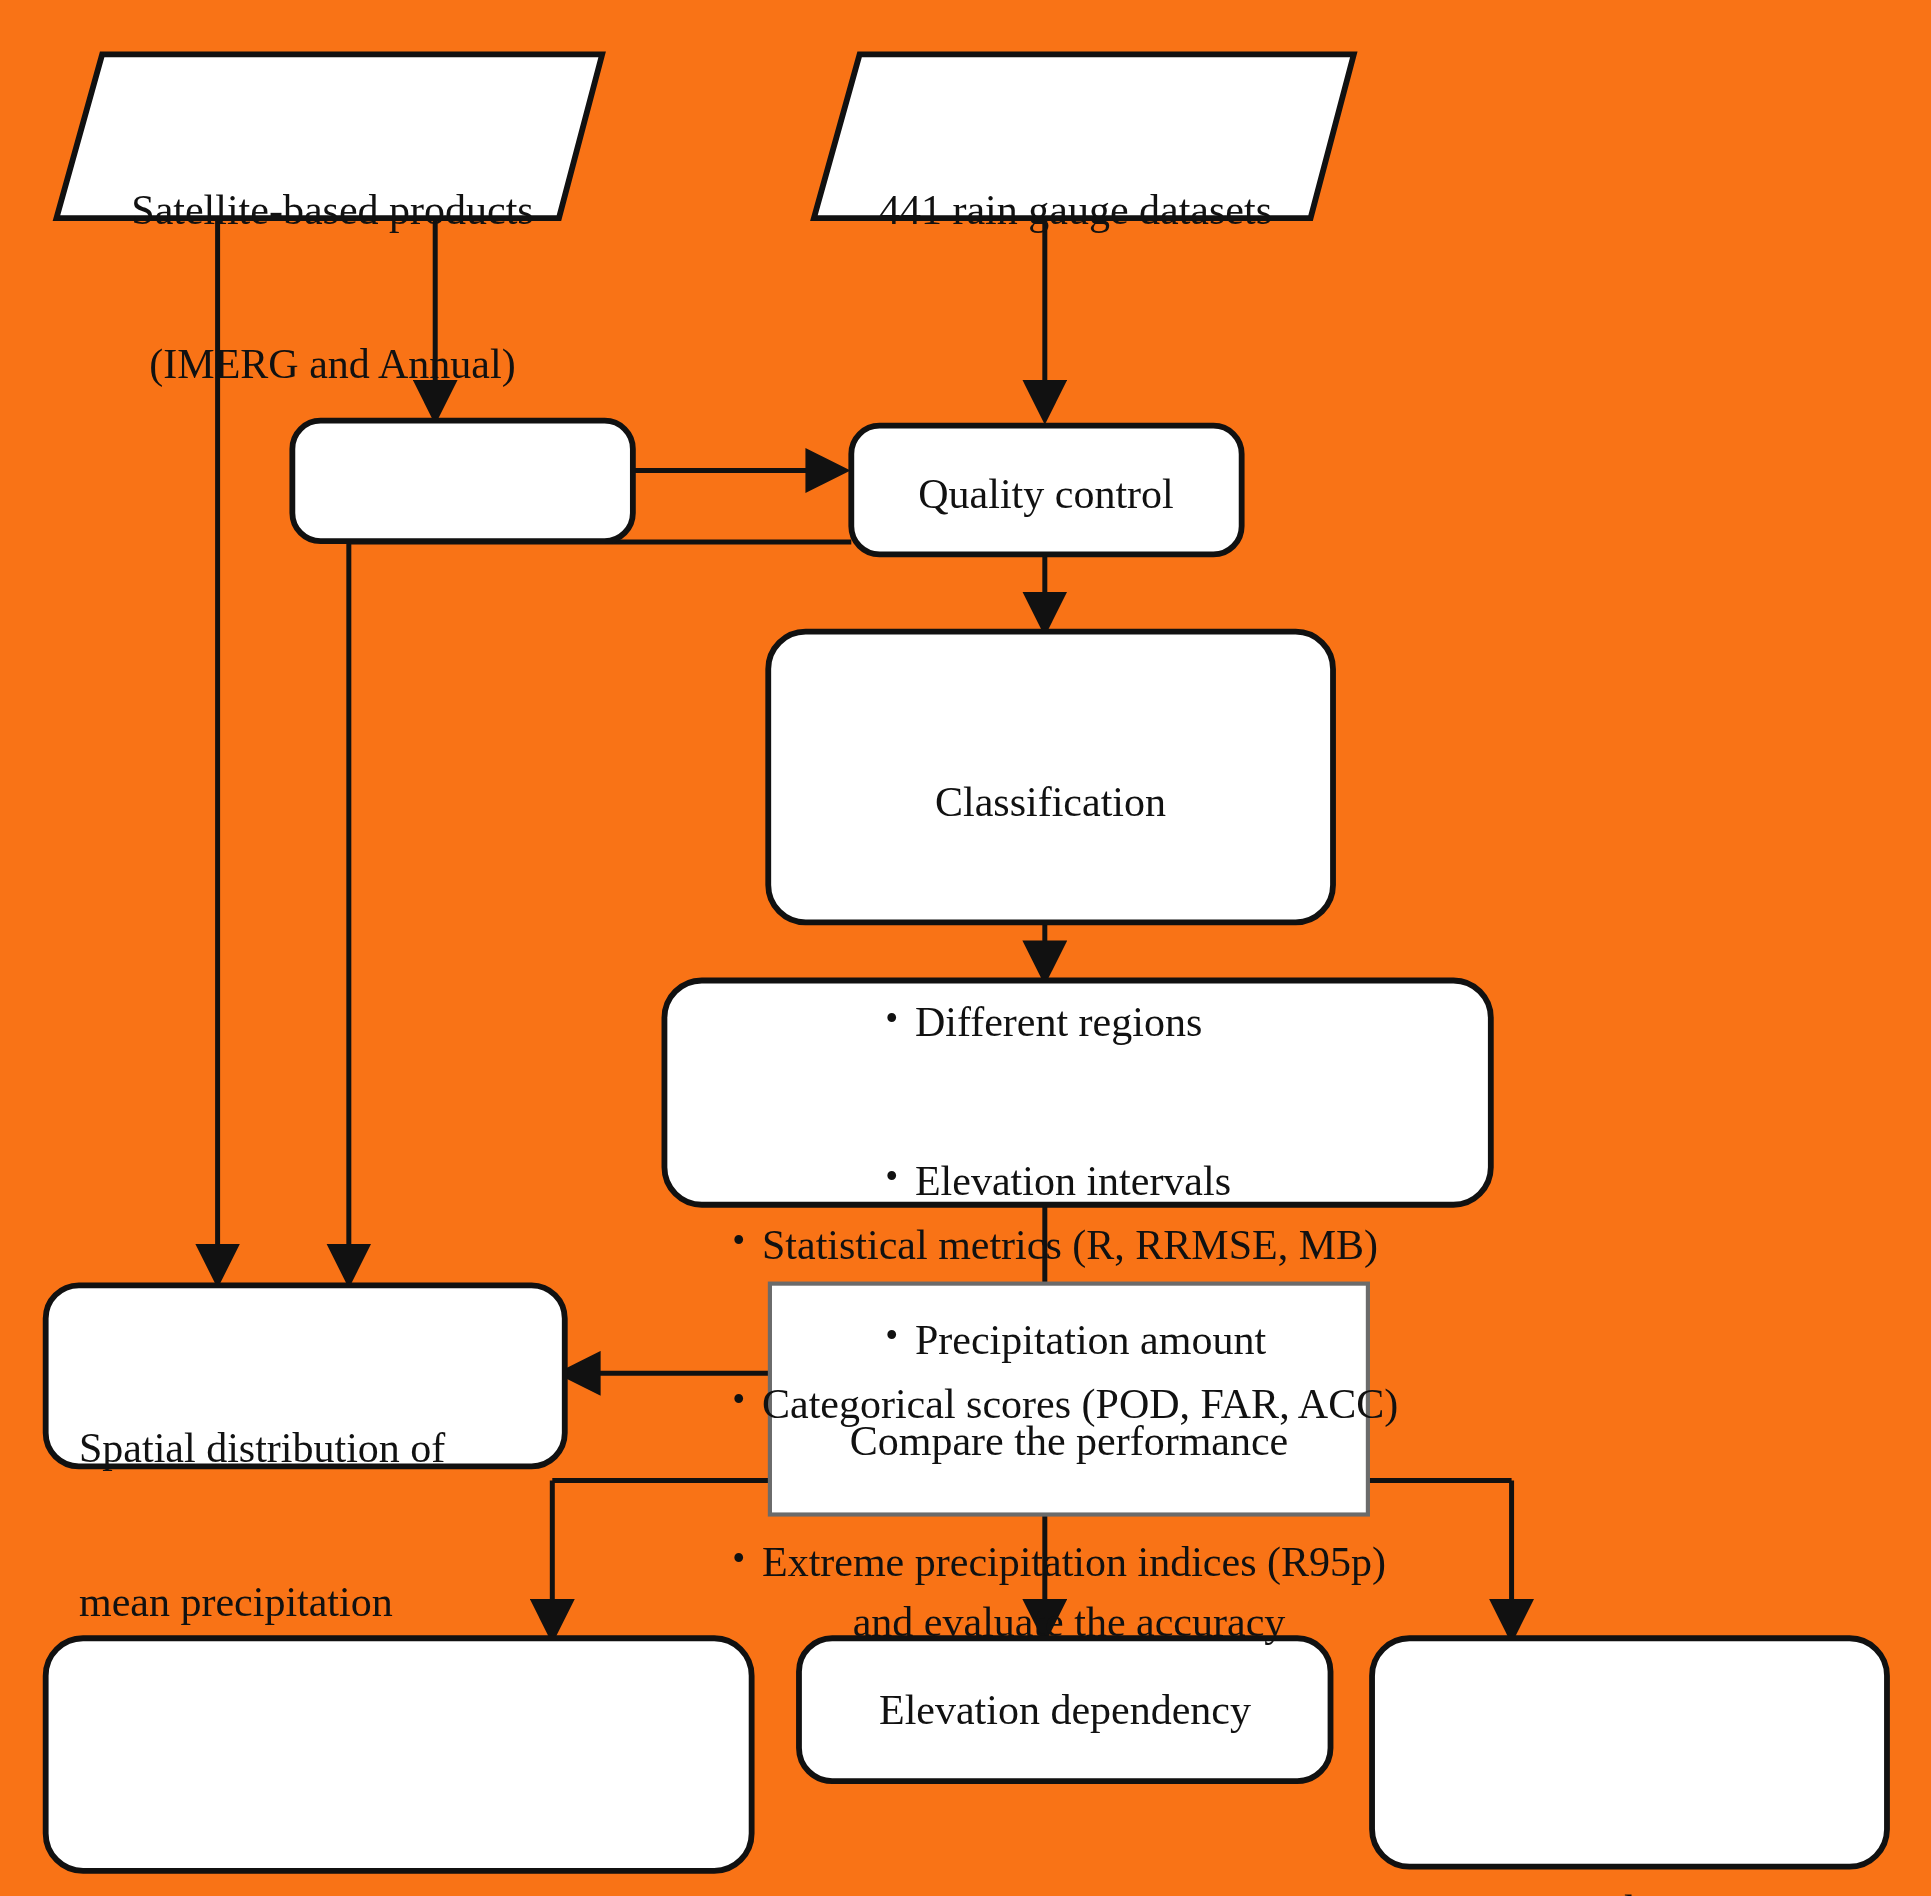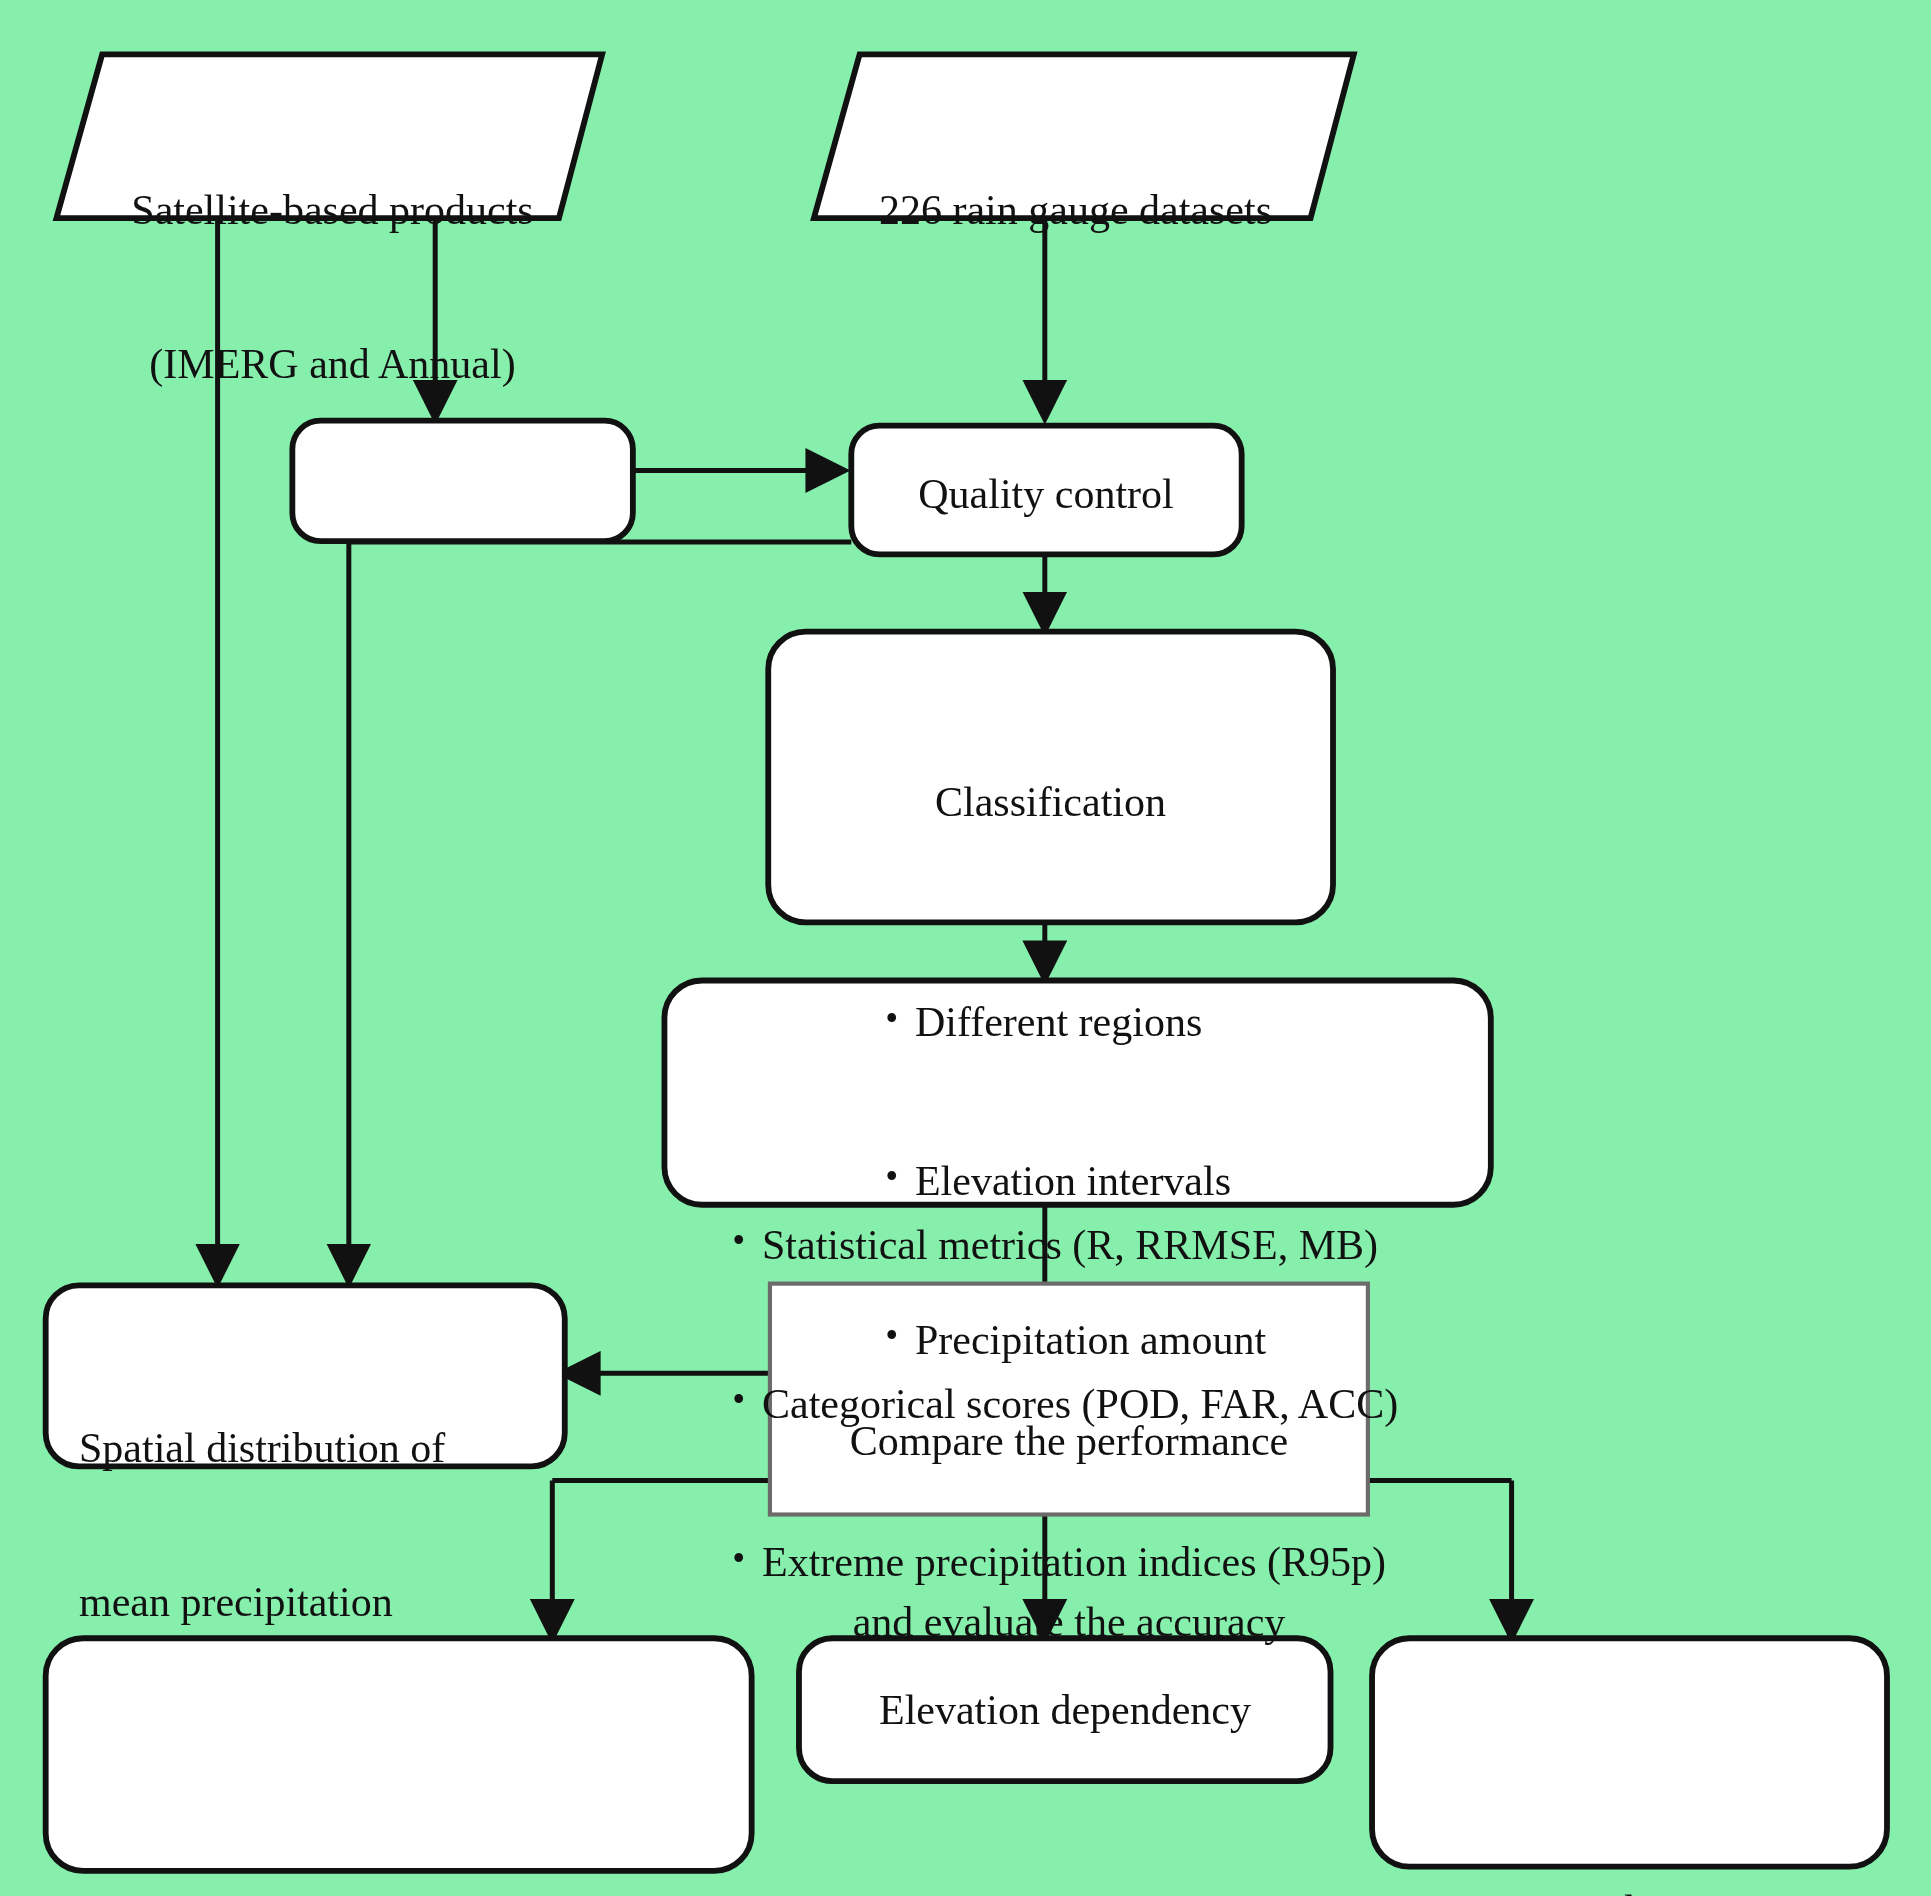--- a/index.html
+++ b/index.html
@@ -7,21 +7,21 @@
     padding: 0;
     background: #ffffff;
   }
   body {
     font-family: "Liberation Serif", "DejaVu Serif", serif;
   }
   #flowchart-root {
     position: relative;
     width: 1931px;
     height: 1897px;
-    background: #86efac;
+    background: #f97316;
     overflow: hidden;
   }
   svg.flow-svg {
     position: absolute;
     top: 0;
     left: 0;
     width: 1931px;
     height: 1897px;
   }
   .shape-stroke {
@@ -140,21 +140,21 @@
 
     <rect class="shape-stroke" x="1652" y="1972" width="620" height="275" rx="45" ry="45"></rect>
   </svg>
 
   <div class="node-text t-50" style="left:100px; top:83px; width:465px;">
     <div>Satellite-based products</div>
     <div>(IMERG and Annual)</div>
   </div>
 
   <div class="node-text t-50" style="left:843px; top:83px; width:465px;">
-    <div>226 rain gauge datasets</div>
+    <div>441 rain gauge datasets</div>
   </div>
 
 
   <div class="node-text t-50" style="left:851px; top:469px; width:390px;">Quality control</div>
 
   <div class="node-text t-50" style="left:768px; top:675px; width:565px;">
     <span class="heading-bold">Classification</span>
     <ul class="bullet-list centered">
       <li>Different regions</li>
       <li>Elevation intervals</li>

